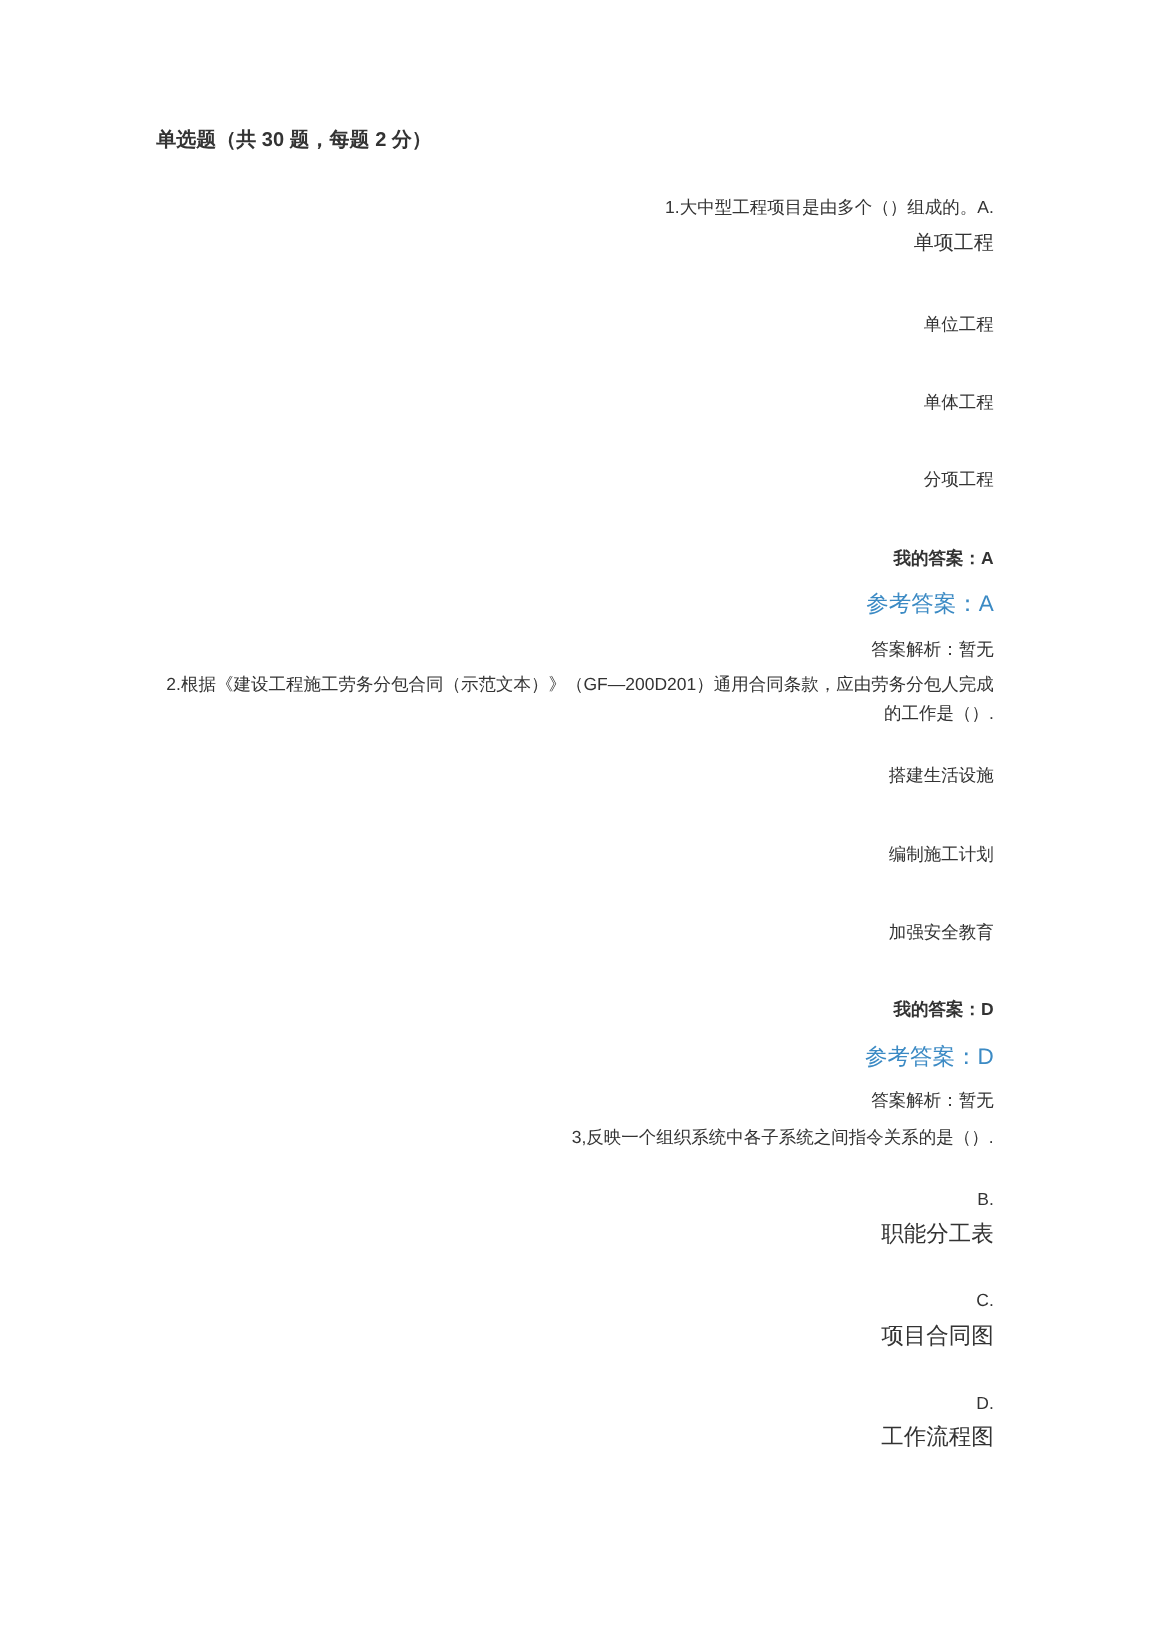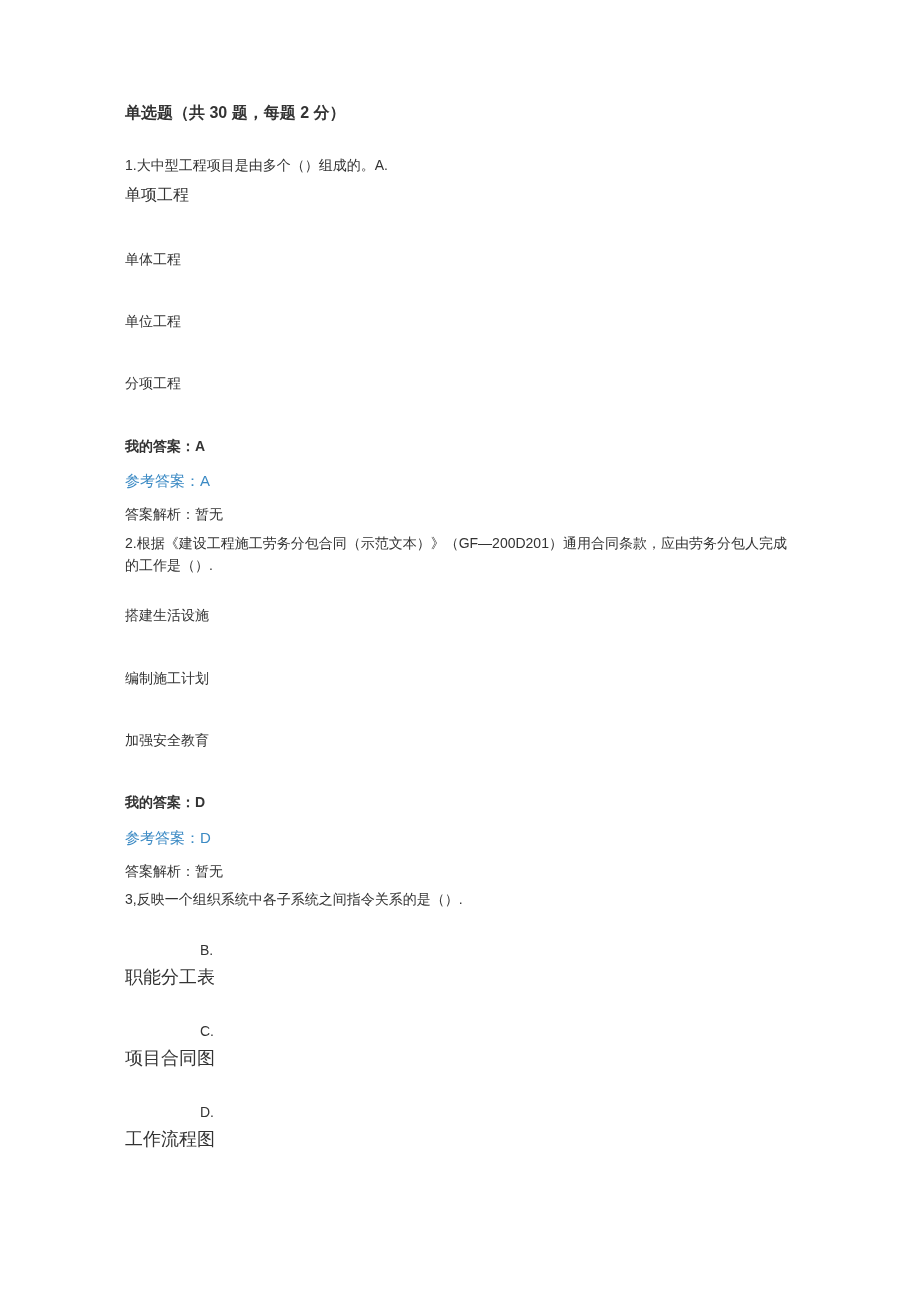--- a/index.html
+++ b/index.html
@@ -34,52 +34,53 @@
       margin-bottom: 6px;
     }
     .my-answer {
       font-weight: bold;
       font-size: 14px;
       margin-bottom: 12px;
       margin-top: 6px;
     }
     .ref-answer {
       color: #3b8ac4;
-      font-size: 15px;
+      font-size: 18px;
       margin-bottom: 10px;
     }
     .analysis {
       font-size: 14px;
       margin-bottom: 6px;
     }
     .letter-label {
       font-size: 14px;
       margin-left: 75px;
       margin-bottom: 2px;
       margin-top: 28px;
     }
     .sub-option {
       font-size: 18px;
       margin-bottom: 0;
     }
     .block {
       margin-bottom: 0;
+      text-align: right;
     }
   </style>
 </head>
 <body>
 
 <div class="section-title">单选题（共 30 题，每题 2 分）</div>
 
 <div class="block">
   <div class="question-text">1.大中型工程项目是由多个（）组成的。A.</div>
   <div class="option-tight">单项工程</div>
   <div style="height:34px"></div>
+  <div class="option">单位工程</div>
   <div class="option">单体工程</div>
-  <div class="option">单位工程</div>
   <div class="option">分项工程</div>
   <div class="my-answer">我的答案：A</div>
   <div class="ref-answer">参考答案：A</div>
   <div class="analysis">答案解析：暂无</div>
 </div>
 
 <div class="block">
   <div class="question-text" style="margin-bottom:28px;">2.根据《建设工程施工劳务分包合同（示范文本）》（GF—200D201）通用合同条款，应由劳务分包人完成的工作是（）.</div>
   <div class="option">搭建生活设施</div>
   <div class="option">编制施工计划</div>

